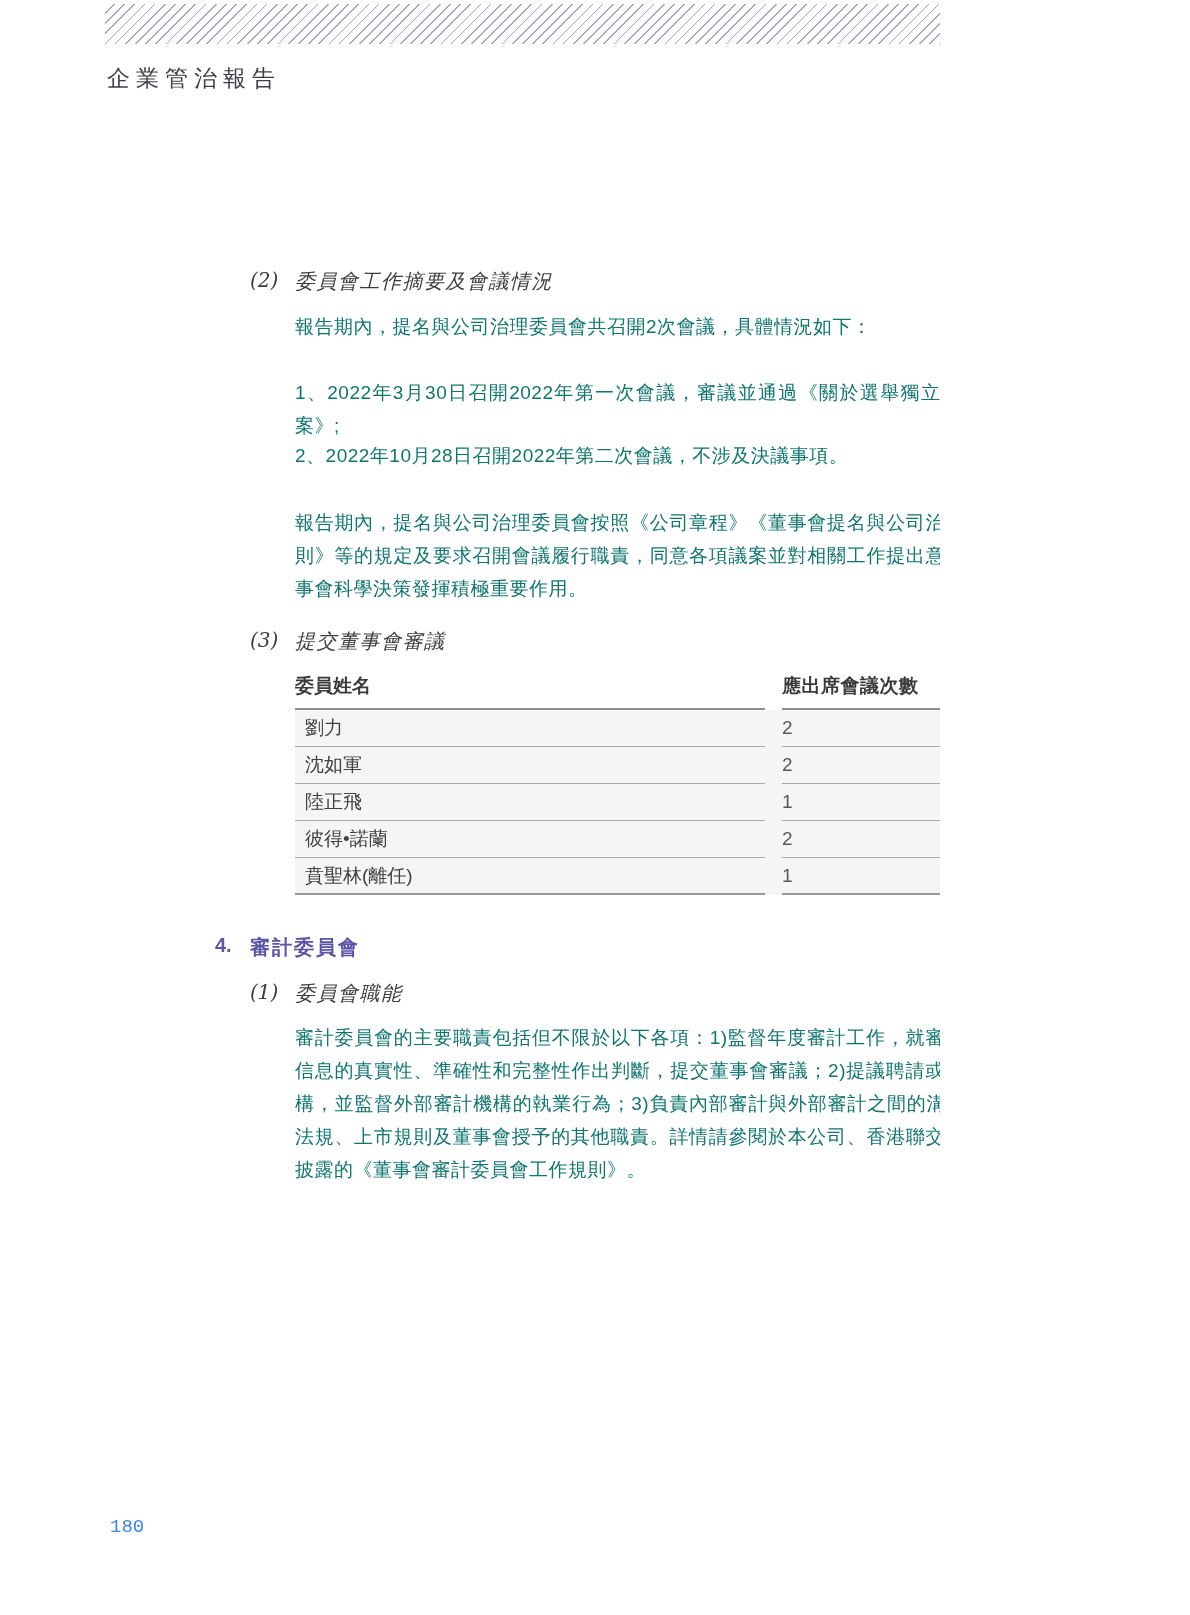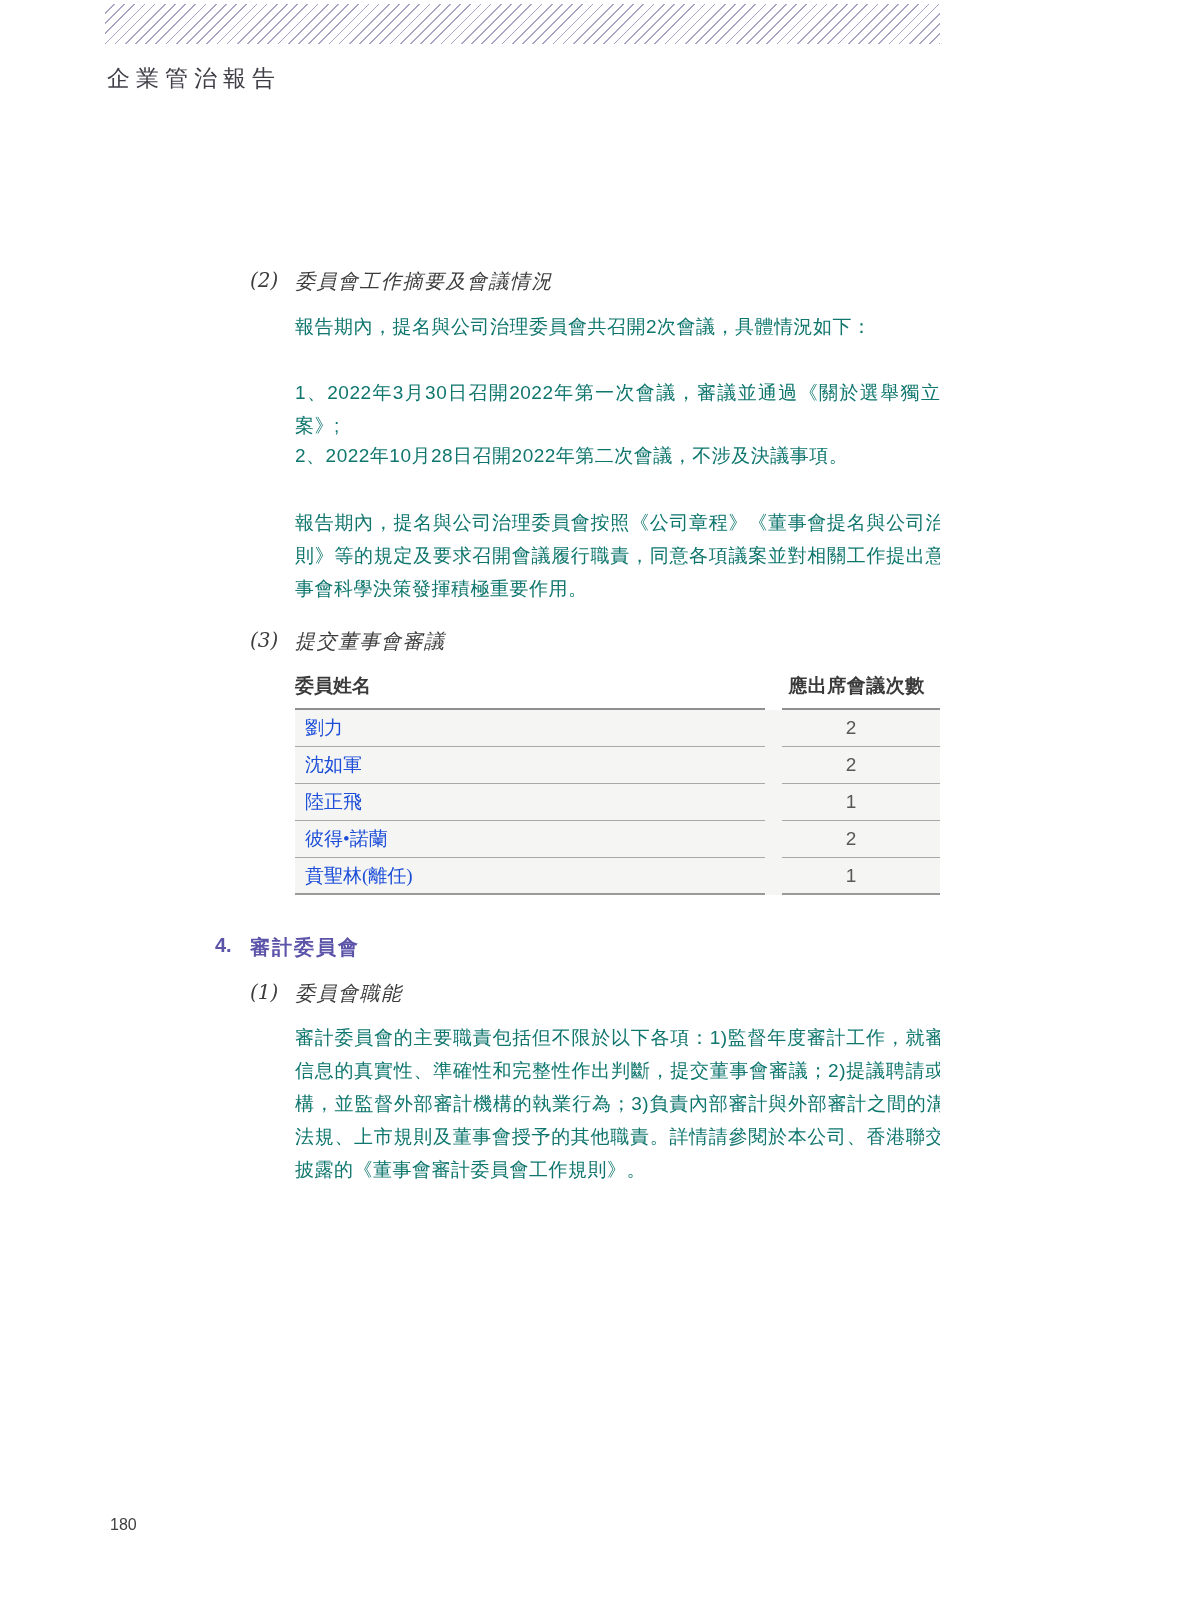--- a/index.html
+++ b/index.html
@@ -74,21 +74,21 @@
 
   
   .crt-table {
     position: absolute;
     left: 295px; top: 663px;
     width: 812px;
     font-size: 19px;
   }
   .t-row { display: flex; }
   .t-cell-name { flex: 0 0 470px; width: 470px; margin-right: 17px; }
-  .t-cell-req  { flex: 0 0 153px; width: 153px; text-align: center; }
+  .t-cell-req  { flex: 0 0 153px; width: 153px; text-align: left; }
   .t-cell-act  { flex: 0 0 154px; width: 154px; text-align: right; }
 
   .t-head { height: 47px; align-items: flex-end; }
   .t-head .t-cell-name,
   .t-head .t-cell-req,
   .t-head .t-cell-act {
     font-weight: bold;
     color: #3a3a3a;
     padding-bottom: 9px;
     border-bottom: 2px solid #8f8f8f;
@@ -100,21 +100,21 @@
     background: #f5f5f4;
     align-items: center;
   }
   .t-body .t-cell-name,
   .t-body .t-cell-req,
   .t-body .t-cell-act {
     height: 37px;
     line-height: 36px;
     border-bottom: 1px solid #a8a8a8;
   }
-  .t-body .t-cell-name { padding-left: 10px; color: #1d4ed8; font-family: Liberation Serif, serif; }
+  .t-body .t-cell-name { padding-left: 10px; color: #404040; }
   .t-body .t-cell-req, .t-body .t-cell-act { padding-right: 15px; color: #585858; }
   .t-body .t-row:last-child .t-cell-name,
   .t-body .t-row:last-child .t-cell-req,
   .t-body .t-row:last-child .t-cell-act { border-bottom: 2px solid #9a9a9a; }
 
   
   .s4-heading {
     position: absolute;
     left: 215px; top: 934px;
     display: flex;
@@ -122,23 +122,23 @@
     font-weight: bold;
     color: #5b54a9;
   }
   .s4-heading .marker4 { width: 35px; flex: 0 0 35px; }
   .s4-heading .s4-title { letter-spacing: 2px; }
 
   
   .page-number {
     position: absolute;
     left: 110px; top: 1516px;
-    font-family: Liberation Sans, sans-serif;
-    font-size: 16px;
-    color: #404040;
+    font-family: Liberation Mono, monospace;
+    font-size: 19px;
+    color: #3b82f6;
   }
 </style>
 </head>
 <body>
 
 <div class="page">
 
   <div class="hatch-band"></div>
 
   <div class="doc-title">企業管治報告</div>

